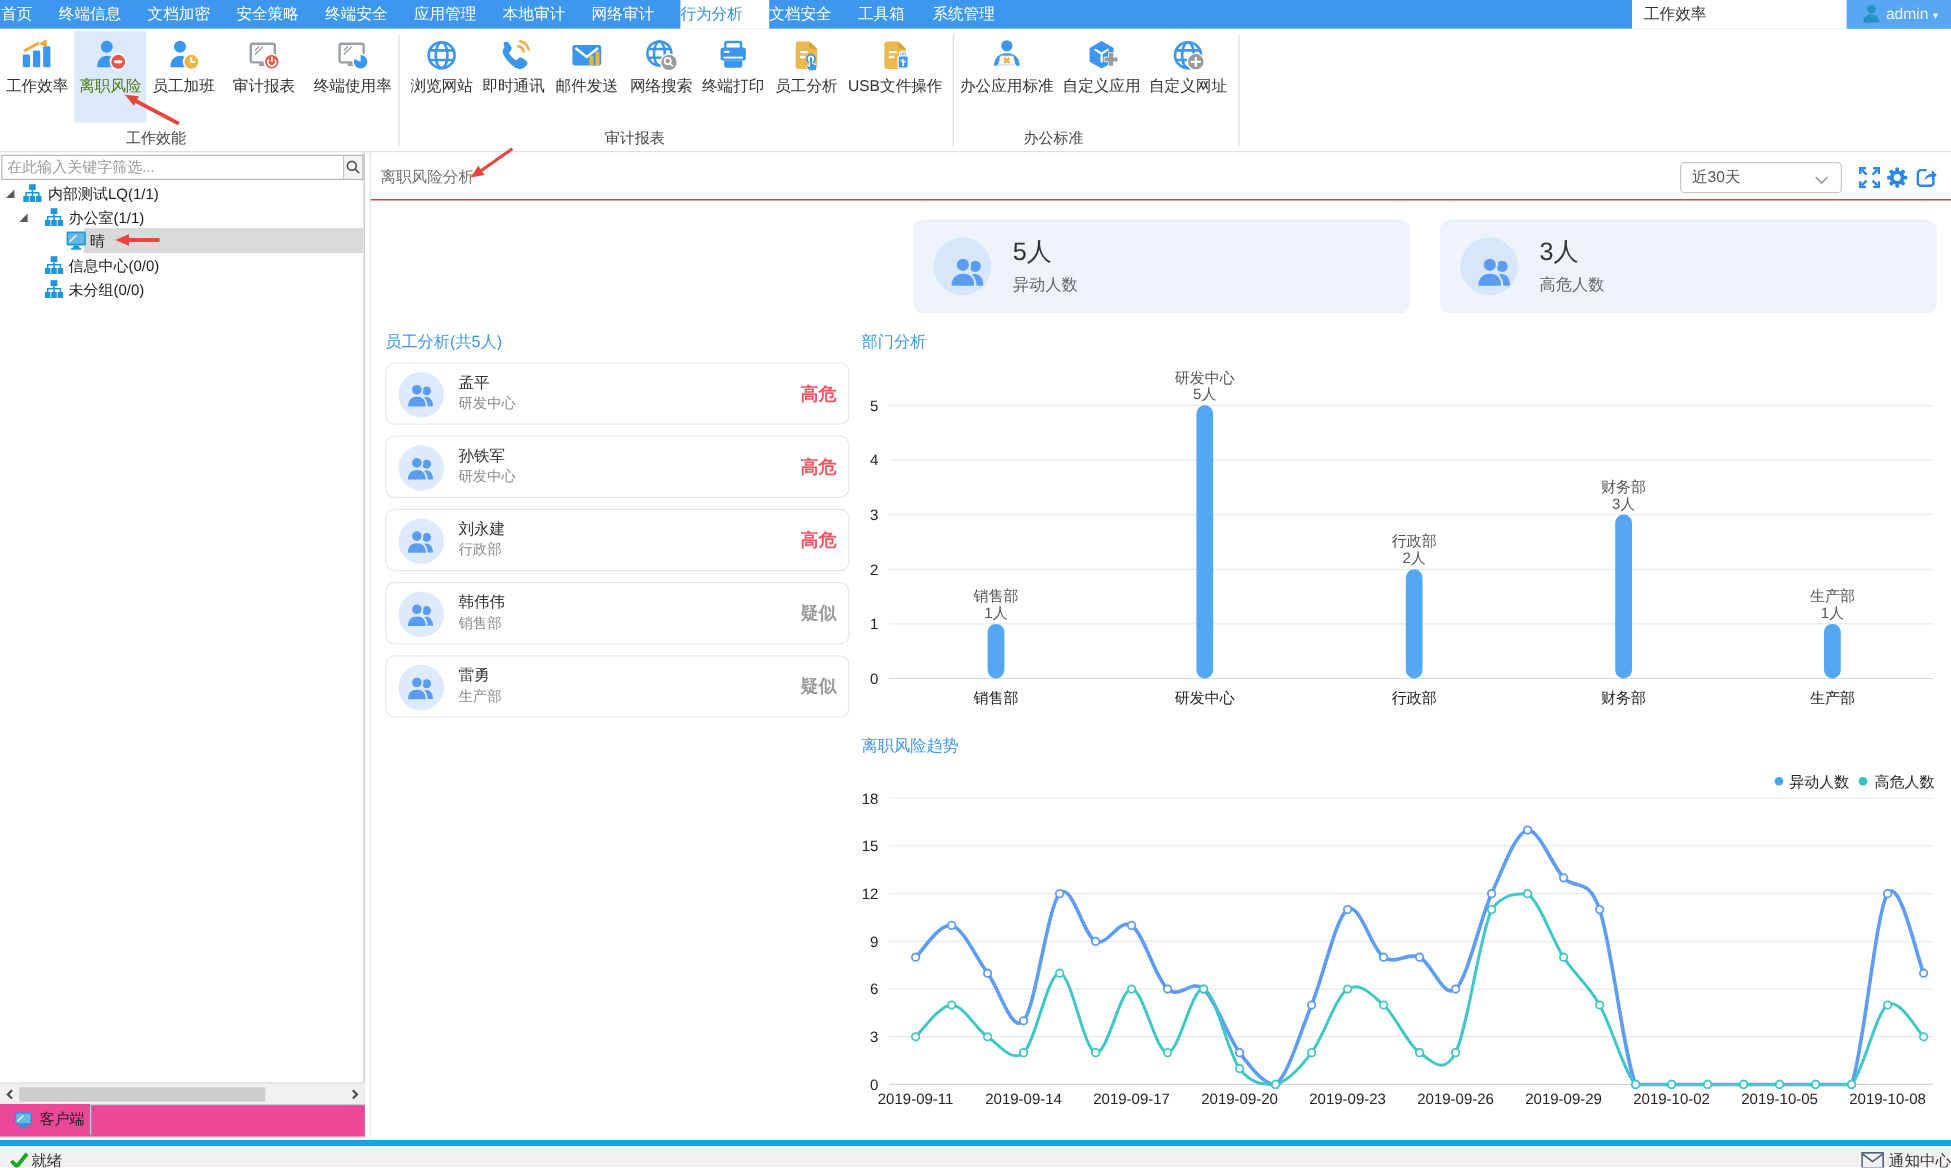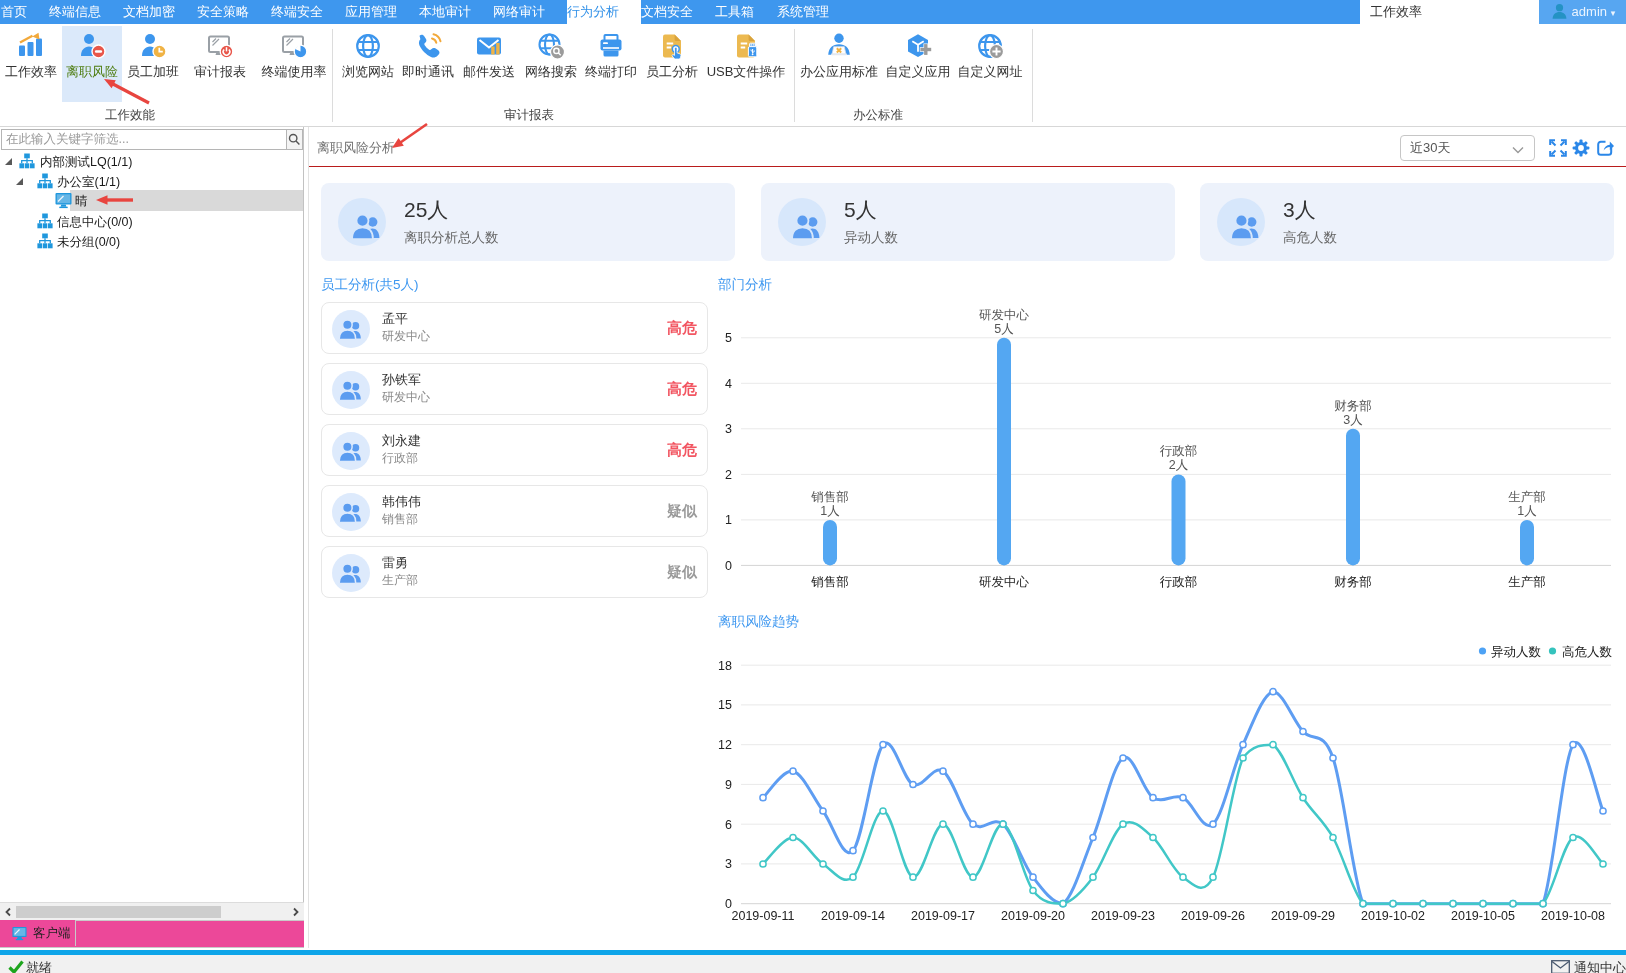--- a/index.html
+++ b/index.html
@@ -353,34 +353,20 @@
           <rect x="7.45" y="0.6" width="3.1" height="4.4" rx="1" transform="rotate(225 9 9)"></rect>
           <rect x="7.45" y="0.6" width="3.1" height="4.4" rx="1" transform="rotate(270 9 9)"></rect>
           <rect x="7.45" y="0.6" width="3.1" height="4.4" rx="1" transform="rotate(315 9 9)"></rect>
         </g>
         <circle cx="9" cy="9" r="2.9" fill="#fff"></circle>
       </svg>
       <svg width="18" height="18" viewBox="0 0 18 18" style="position:absolute;left:1287px;top:11.5px">
         <path d="M9.5 2.8H4.8A2.6 2.6 0 0 0 2.2 5.4v7.8a2.6 2.6 0 0 0 2.6 2.6h7.8a2.6 2.6 0 0 0 2.6-2.6V9" stroke="#2b87e8" stroke-width="2" fill="none"></path>
         <path d="M7.6 11.6c0.6-3.6 3-5.6 6.2-5.8V2.6L18 6.9l-4.2 4.3V8.1c-2.6 0.2-4.6 1.3-6.2 3.5z" fill="#2b87e8"></path>
       </svg>
-    </div>
-<div class="statcard" style="left:12px">
-      <div class="sc-ic">
-        <svg width="48" height="48" viewBox="0 0 38 38" style="position:absolute;left:5px;top:4px">
-          <g transform="translate(2.6,3.0) scale(0.865)">
-            <circle cx="24.2" cy="14.8" r="4.3" fill="#5b9cf0"></circle>
-            <path d="M17.5 29.5c0-5.8 2.9-8.8 6.4-8.8s6.4 3 6.4 8.8z" fill="#5b9cf0"></path>
-            <circle cx="14.8" cy="13.6" r="5.5" fill="#5b9cf0" stroke="#d7e7fb" stroke-width="1.7"></circle>
-            <path d="M5.3 29.8c0-6.8 3.9-10.2 9.5-10.2s9.5 3.4 9.5 10.2c0 0.5-0.3 0.7-0.8 0.7H6.1c-0.5 0-0.8-0.2-0.8-0.7z" fill="#5b9cf0" stroke="#d7e7fb" stroke-width="1.7"></path>
-          </g>
-        </svg>
-      </div>
-      <div class="sc-num">25人</div>
-      <div class="sc-lab">离职分析总人数</div>
     </div>
 <div class="statcard" style="left:452px">
       <div class="sc-ic">
         <svg width="48" height="48" viewBox="0 0 38 38" style="position:absolute;left:5px;top:4px">
           <g transform="translate(2.6,3.0) scale(0.865)">
             <circle cx="24.2" cy="14.8" r="4.3" fill="#5b9cf0"></circle>
             <path d="M17.5 29.5c0-5.8 2.9-8.8 6.4-8.8s6.4 3 6.4 8.8z" fill="#5b9cf0"></path>
             <circle cx="14.8" cy="13.6" r="5.5" fill="#5b9cf0" stroke="#d7e7fb" stroke-width="1.7"></circle>
             <path d="M5.3 29.8c0-6.8 3.9-10.2 9.5-10.2s9.5 3.4 9.5 10.2c0 0.5-0.3 0.7-0.8 0.7H6.1c-0.5 0-0.8-0.2-0.8-0.7z" fill="#5b9cf0" stroke="#d7e7fb" stroke-width="1.7"></path>
           </g>

